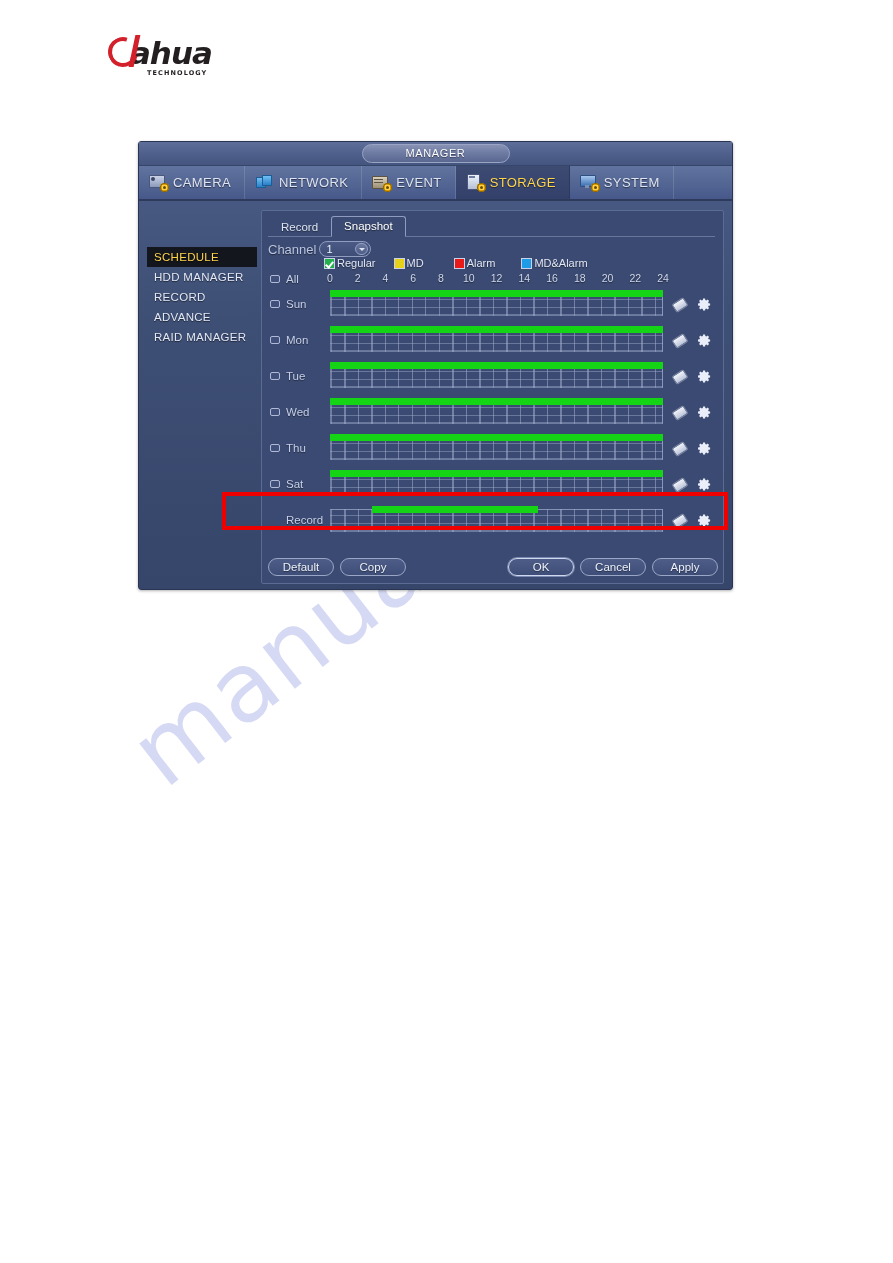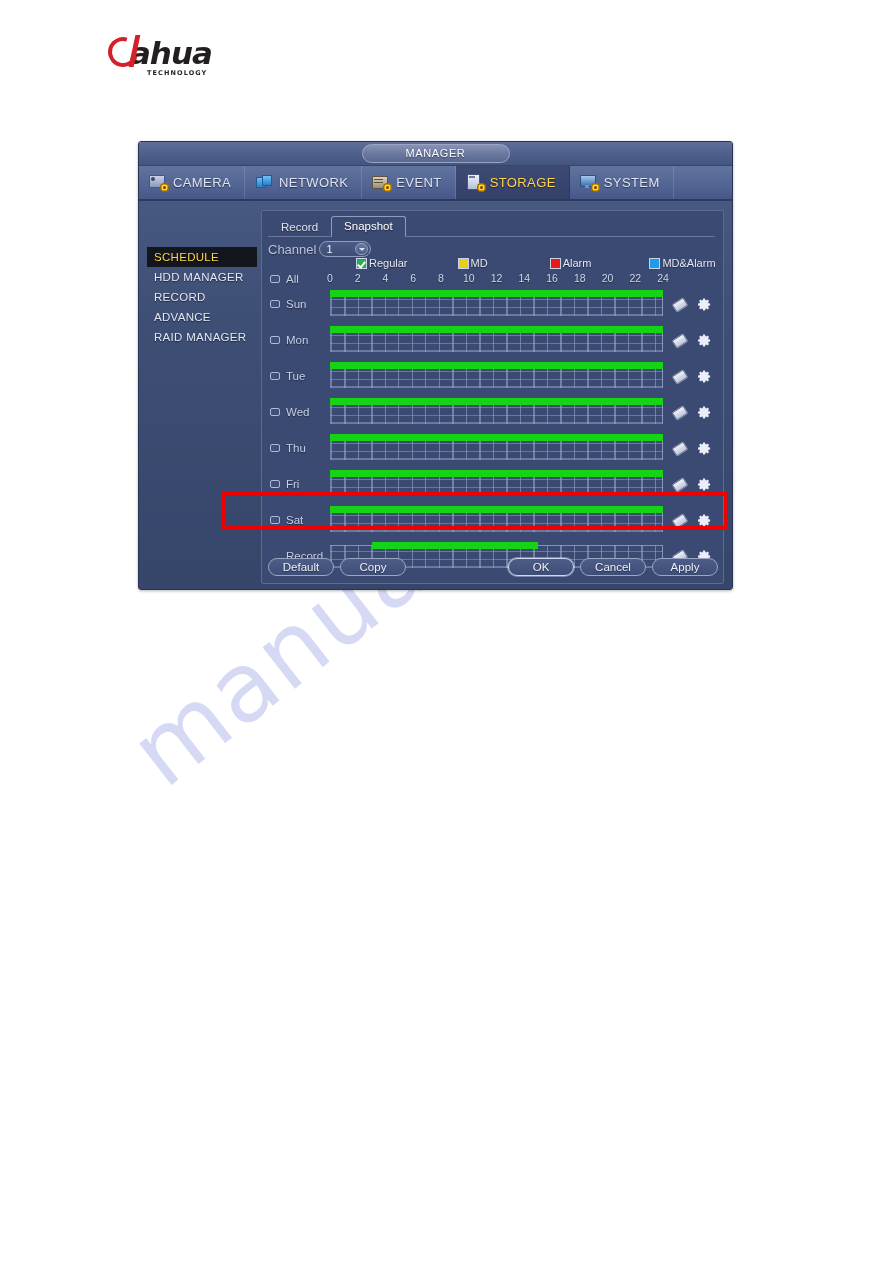--- a/index.html
+++ b/index.html
@@ -382,21 +382,20 @@
     display: flex;
     align-items: center;
   }
   .legend-item {
     display: flex;
     align-items: center;
     gap: 2px;
     font-size: 11px;
     color: #e2e7f4;
     text-shadow: 0 1px 1px rgba(0,0,0,.45);
-    margin-left: 32px;
   }
   .legend-swatch {
     width: 11px;
     height: 11px;
     border: 1px solid #c9d2e6;
     box-sizing: border-box;
     position: relative;
   }
   .legend-swatch.checked::after {
     content: "";
@@ -793,41 +792,20 @@
                 <svg width="15" height="15" viewBox="0 0 24 24">
                   <path fill="#e9eefa" d="M12 8.2a3.8 3.8 0 100 7.6 3.8 3.8 0 000-7.6zm0 5.6a1.8 1.8 0 110-3.6 1.8 1.8 0 010 3.6z"></path>
                   <path fill="#e9eefa" d="M21 13.6v-3.2l-2.5-.4a6.9 6.9 0 00-.7-1.7l1.5-2-2.3-2.3-2 1.5a6.9 6.9 0 00-1.7-.7L12.9 2.3H9.7l-.4 2.5a6.9 6.9 0 00-1.7.7l-2-1.5L3.3 6.3l1.5 2a6.9 6.9 0 00-.7 1.7l-2.5.4v3.2l2.5.4c.16.6.4 1.17.7 1.7l-1.5 2 2.3 2.3 2-1.5c.53.3 1.1.54 1.7.7l.4 2.5h3.2l.4-2.5c.6-.16 1.17-.4 1.7-.7l2 1.5 2.3-2.3-1.5-2c.3-.53.54-1.1.7-1.7l2.5-.4z"></path>
                 </svg>
               </span>
             </div>
           </div>
           <div class="sched-row">
             <div class="day-cell">
               <span class="daybox"></span>
-              <span class="daylabel">Fri</span>
-            </div>
-            <div class="track">
-              <div class="grid"></div>
-              <div class="bar" style="left: 0%; width: 100%; background: rgb(21, 212, 21);"></div>
-            </div>
-            <div class="row-icons">
-              <span class="ico-eraser">
-                <i></i>
-              </span>
-              <span class="ico-gear">
-                <svg width="15" height="15" viewBox="0 0 24 24">
-                  <path fill="#e9eefa" d="M12 8.2a3.8 3.8 0 100 7.6 3.8 3.8 0 000-7.6zm0 5.6a1.8 1.8 0 110-3.6 1.8 1.8 0 010 3.6z"></path>
-                  <path fill="#e9eefa" d="M21 13.6v-3.2l-2.5-.4a6.9 6.9 0 00-.7-1.7l1.5-2-2.3-2.3-2 1.5a6.9 6.9 0 00-1.7-.7L12.9 2.3H9.7l-.4 2.5a6.9 6.9 0 00-1.7.7l-2-1.5L3.3 6.3l1.5 2a6.9 6.9 0 00-.7 1.7l-2.5.4v3.2l2.5.4c.16.6.4 1.17.7 1.7l-1.5 2 2.3 2.3 2-1.5c.53.3 1.1.54 1.7.7l.4 2.5h3.2l.4-2.5c.6-.16 1.17-.4 1.7-.7l2 1.5 2.3-2.3-1.5-2c.3-.53.54-1.1.7-1.7l2.5-.4z"></path>
-                </svg>
-              </span>
-            </div>
-          </div>
-          <div class="sched-row">
-            <div class="day-cell">
-              <span class="daybox"></span>
               <span class="daylabel">Sat</span>
             </div>
             <div class="track">
               <div class="grid"></div>
               <div class="bar" style="left: 0%; width: 100%; background: rgb(21, 212, 21);"></div>
             </div>
             <div class="row-icons">
               <span class="ico-eraser">
                 <i></i>
               </span>

